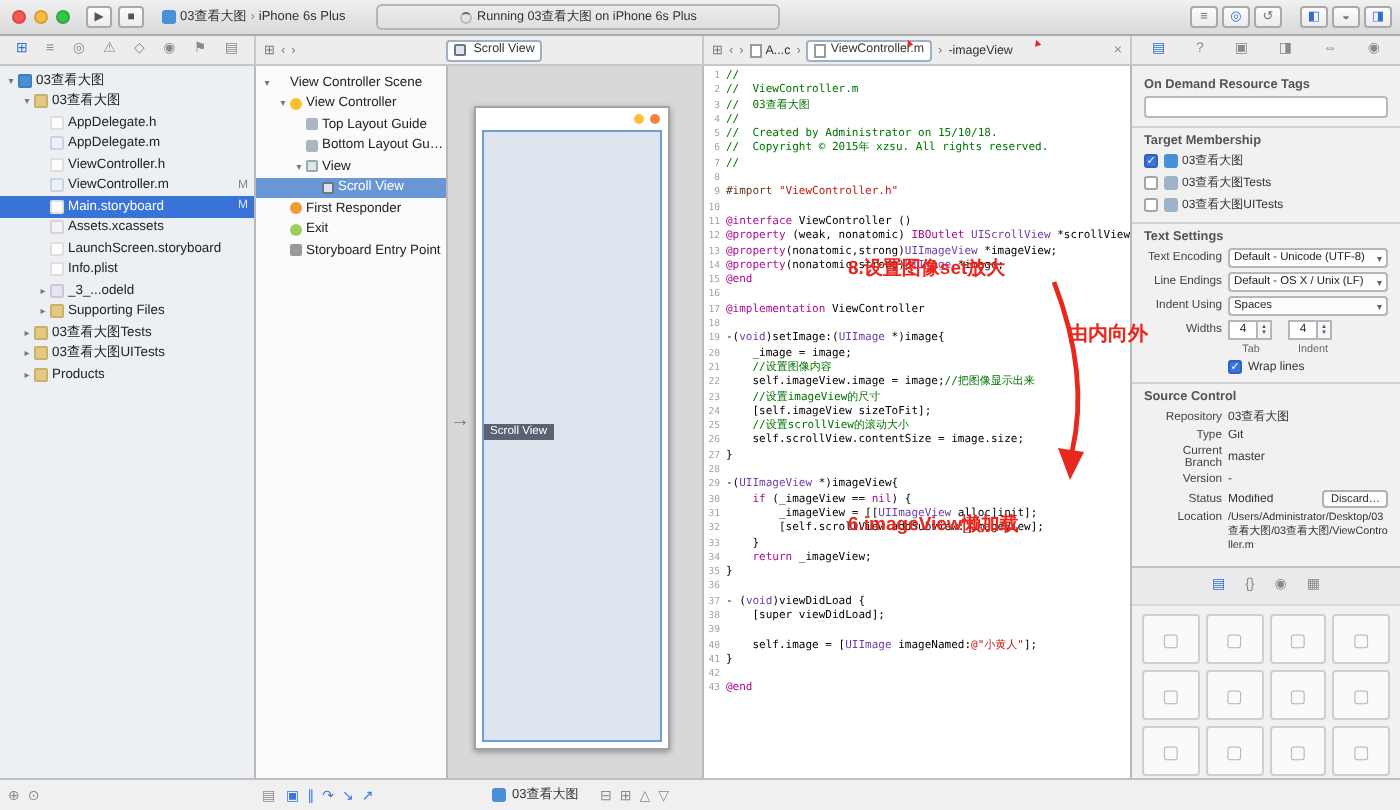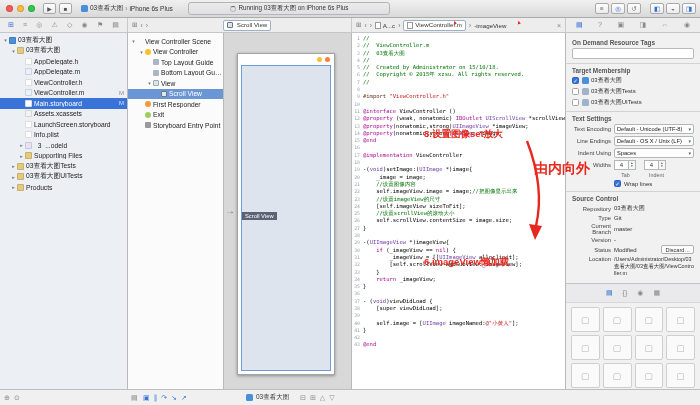--- a/index.html
+++ b/index.html
@@ -85,21 +85,21 @@
   .sel-label{position:absolute;left:0;top:48%;background:rgba(56,66,85,.8);color:#fff;font-size:5.8px;padding:1px 3px;white-space:nowrap;}
 
   
   .cl{display:flex;height:7.3px;line-height:7.3px;font-family:"DejaVu Sans Mono",monospace;font-size:5.5px;white-space:pre;}
   .ln{flex:none;width:11px;text-align:right;color:#9aa4ae;padding-right:3px;font-size:4.8px;}
   .tk-c{color:#007400;}.tk-s{color:#c41a16;}.tk-k{color:#aa0d91;}.tk-t{color:#703daa;}.tk-p{color:#643820;}.tk-x{color:#000;}
 
   
   .overlay{position:absolute;inset:0;pointer-events:none;z-index:50;}
   .note{position:absolute;color:#e8281e;font-weight:bold;font-size:9.5px;white-space:nowrap;}
-  .note.small{font-size:14px;}
+  .note.small{font-size:10px;}
   .arrow{position:absolute;}
   .tab-mark{position:absolute;color:#e8281e;font-size:5.5px;transform:rotate(-18deg);}
 
   
   .ins-content{padding:3px 6px 0 6px;}
   .ins-h{font-size:6.4px;font-weight:bold;color:#555;margin:3px 0 2px;}
   .tags-input{width:100%;height:11px;border:1px solid #b9b9b9;border-radius:2px;background:#fff;font-size:6px;padding:0 2px;}
   .ins-div{height:1px;background:#d2d2d2;margin:4px -6px 2px;}
   .ins-row{display:flex;align-items:center;margin:2px 0;font-size:6px;color:#333;}
   .ins-row.sub{margin-top:0;}

